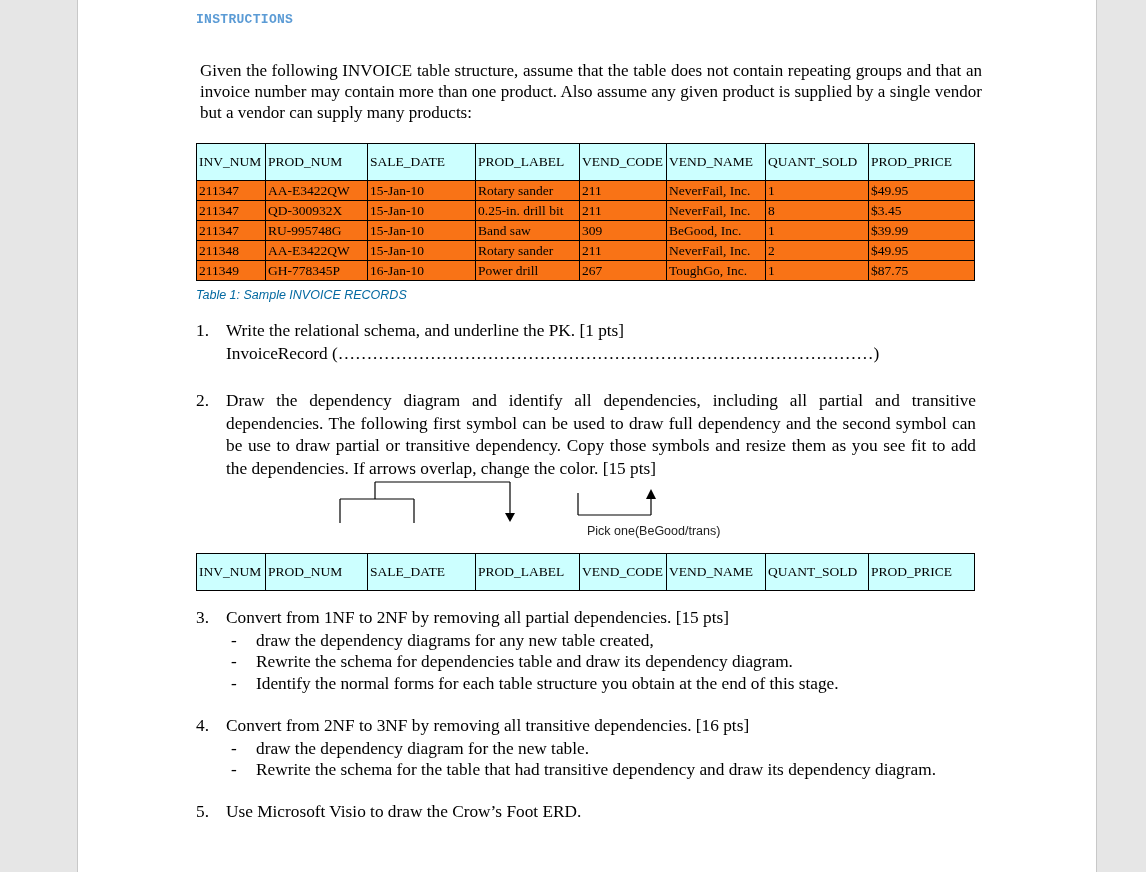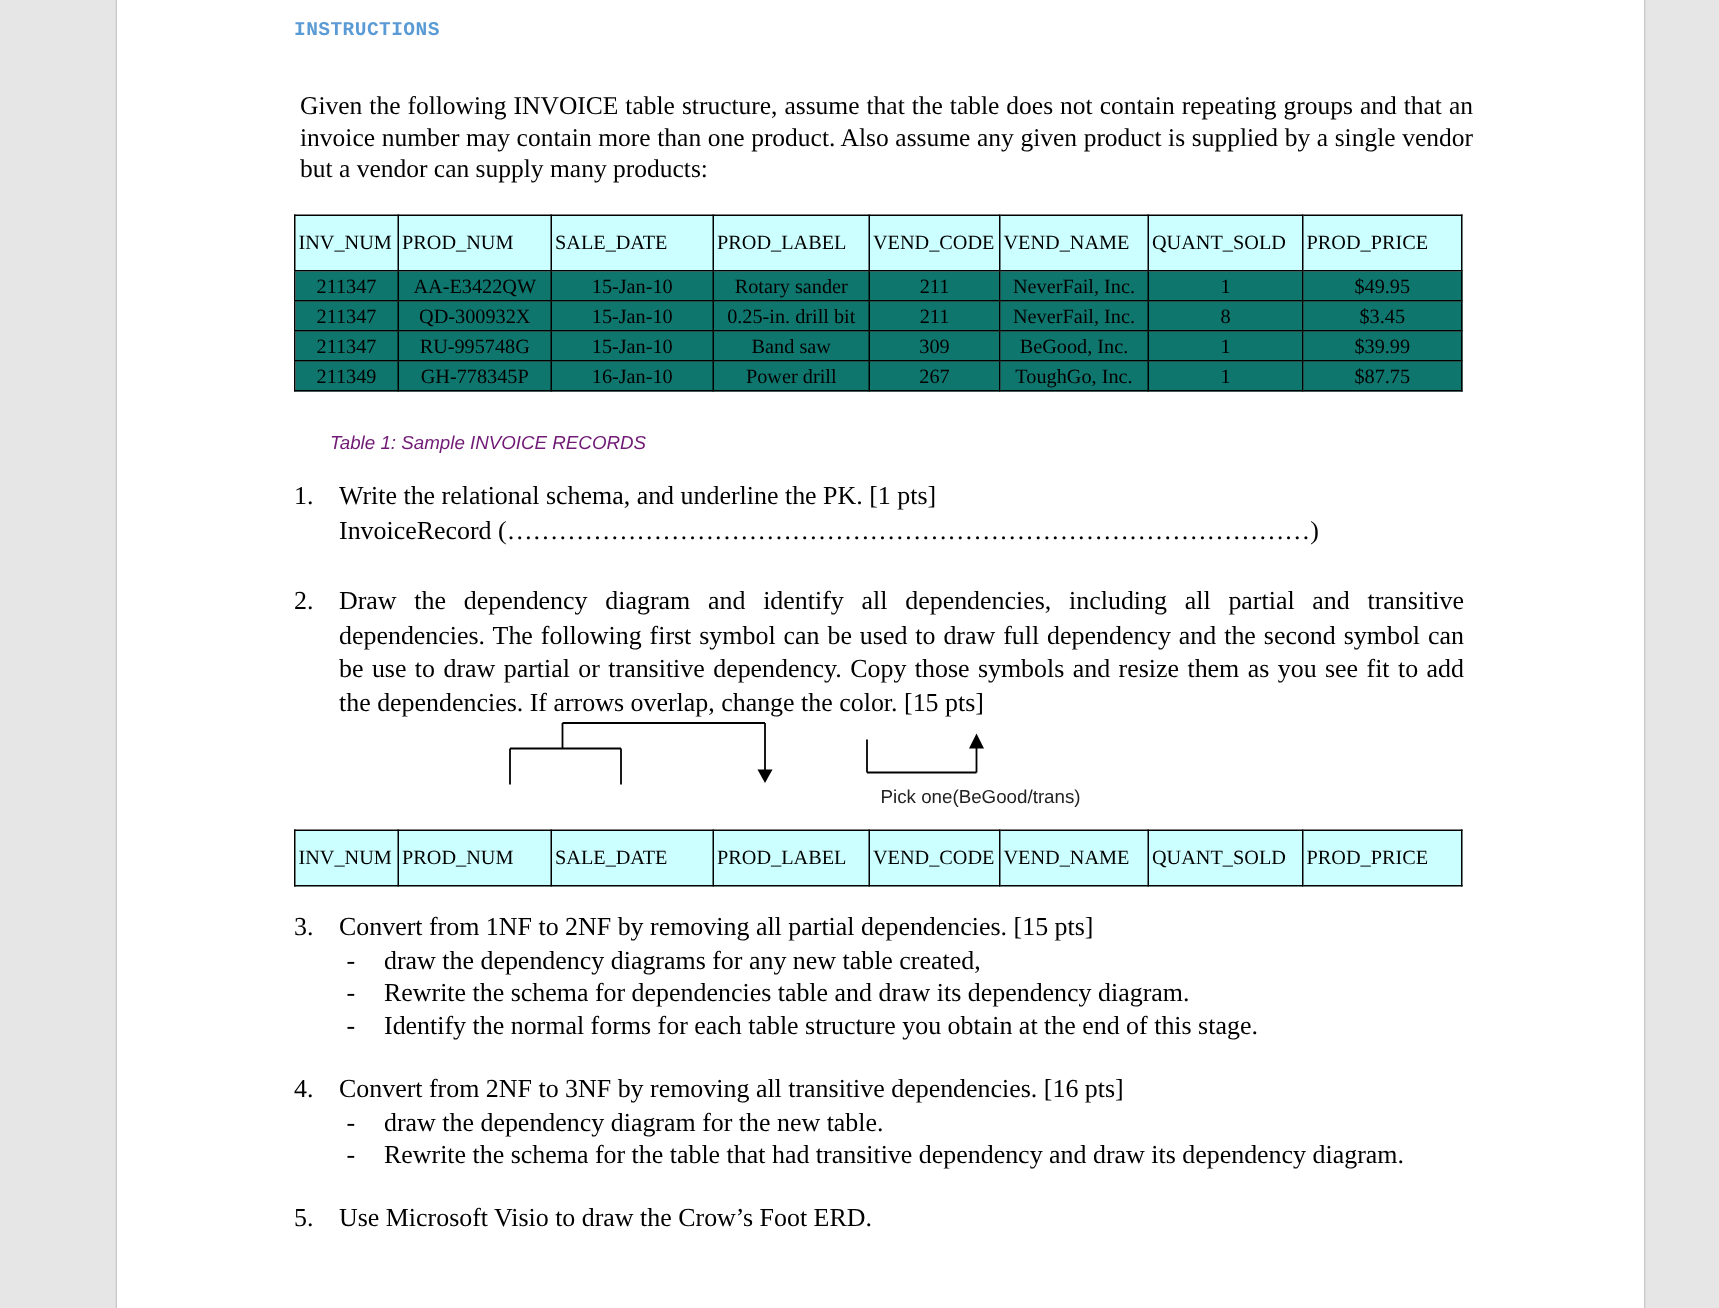--- a/index.html
+++ b/index.html
@@ -27,25 +27,25 @@
   }
   table.inv {
     position:absolute; border-collapse:collapse;
     font-family:"Liberation Serif", serif; font-size:13.5px;
   }
   table.inv td {
     border:1px solid #000; padding:0 2px; vertical-align:middle;
     white-space:nowrap; line-height:14px;
   }
   table.inv tr.hdr td { background:#ccffff; height:36px; }
-  table.inv tr.row td { background:#0f766e; height:19px;text-align:center; }
+  table.inv tr.row td { background:#f97316; height:19px; }
   .caption {
     left:196px; top:288px;
     font-family:"Liberation Sans", sans-serif; font-style:italic;
-    font-size:12.5px; color:#701a75;margin-left:24px;
+    font-size:12.5px; color:#0369a1;
   }
   .q { font-size:17.3px; line-height:22px; }
   .qnum { position:absolute; left:196px; }
   .qtext { position:absolute; left:226px; width:750px; text-align:justify; }
   .dash { position:absolute; left:231px; }
   .sub { position:absolute; left:256px; }
   .pick {
     left:587px; top:524px;
     font-family:"Liberation Sans", sans-serif; font-size:12.5px; color:#222;
   }
@@ -93,20 +93,30 @@
   </tr>
   <tr class="row">
     <td>211347</td>
     <td>RU-995748G</td>
     <td>15-Jan-10</td>
     <td>Band saw</td>
     <td>309</td>
     <td>BeGood, Inc.</td>
     <td>1</td>
     <td>$39.99</td>
+  </tr>
+  <tr class="row">
+    <td>211348</td>
+    <td>AA-E3422QW</td>
+    <td>15-Jan-10</td>
+    <td>Rotary sander</td>
+    <td>211</td>
+    <td>NeverFail, Inc.</td>
+    <td>2</td>
+    <td>$49.95</td>
   </tr>
   <tr class="row">
     <td>211349</td>
     <td>GH-778345P</td>
     <td>16-Jan-10</td>
     <td>Power drill</td>
     <td>267</td>
     <td>ToughGo, Inc.</td>
     <td>1</td>
     <td>$87.75</td>

